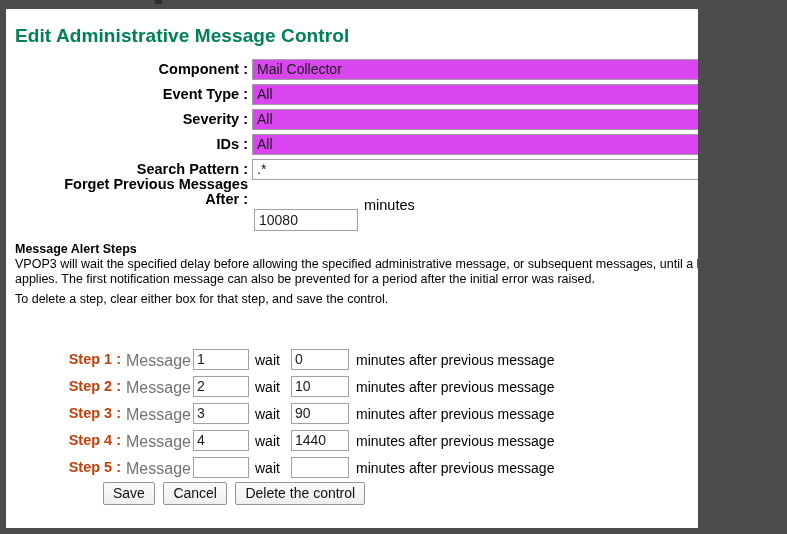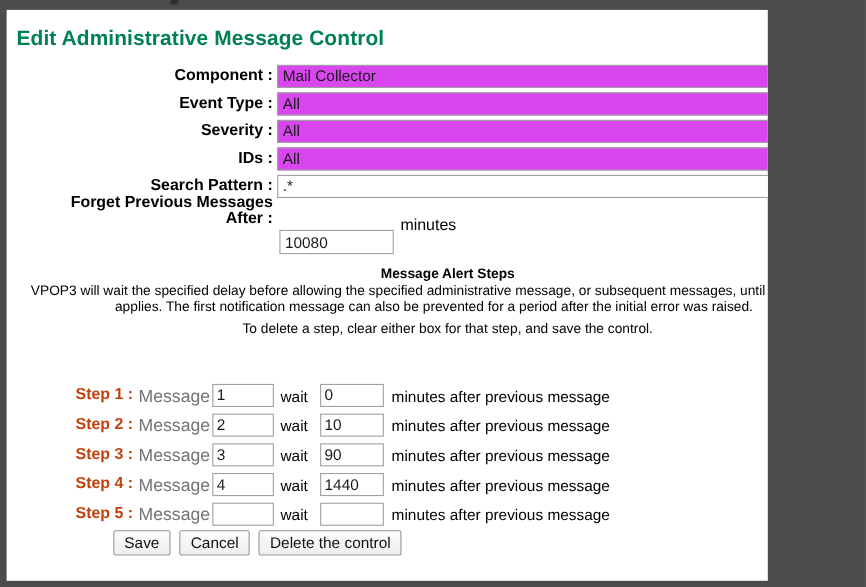--- a/index.html
+++ b/index.html
@@ -143,24 +143,23 @@
     left: 358px;
     top: 2px;
     font-size: 14.5px;
     color: #000000;
     white-space: nowrap;
   }
 
   
   .info-block {
     position: absolute;
-    left: 21px;
+    left: 9px;
     top: 233px;
     width: 760px;
-    text-align: center;
   }
   .info-heading {
     font-size: 12.5px;
     font-weight: bold;
     color: #000000;
     line-height: 15px;
   }
   .info-text {
     font-size: 12.5px;
     color: #000000;

